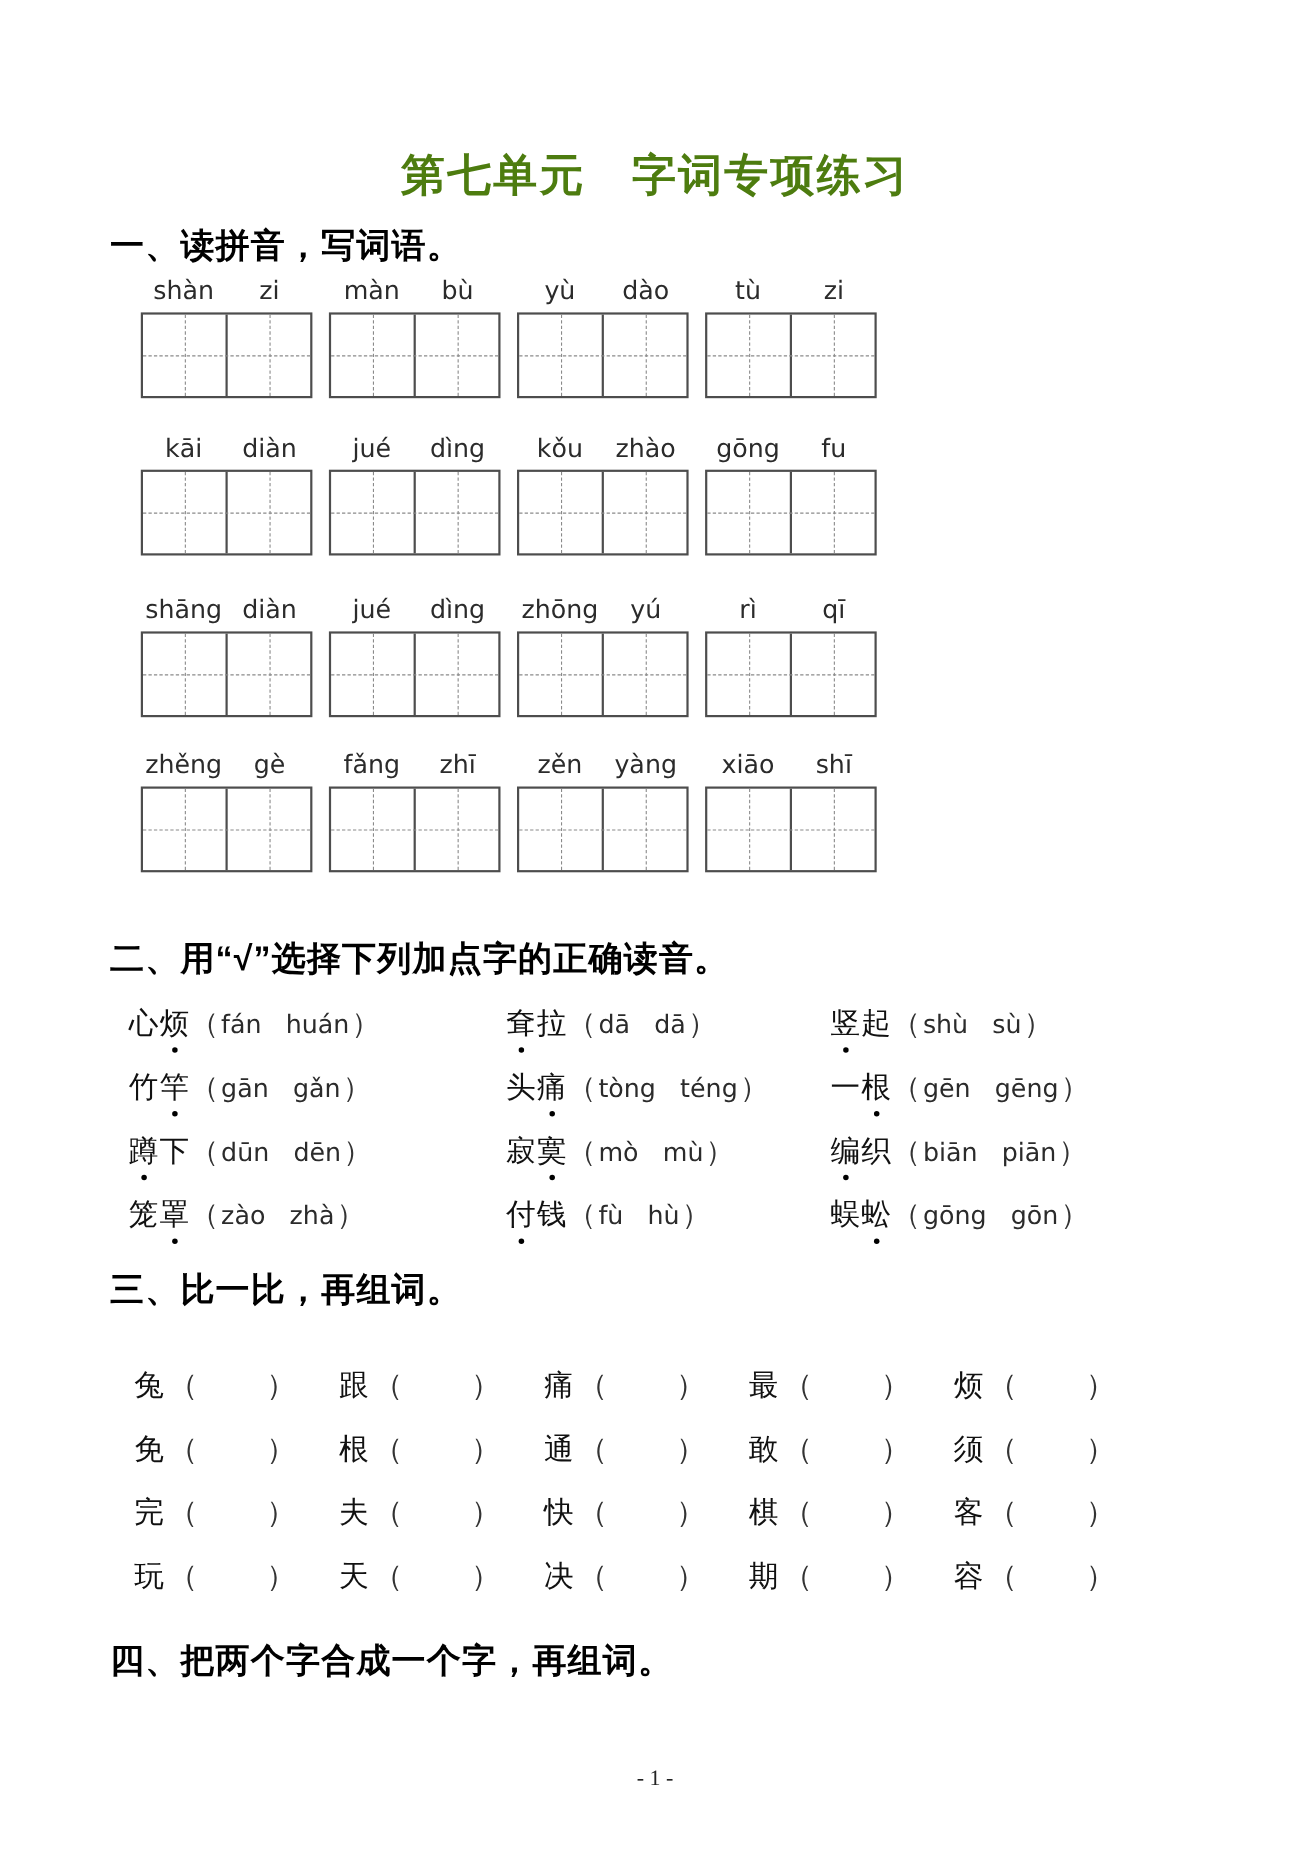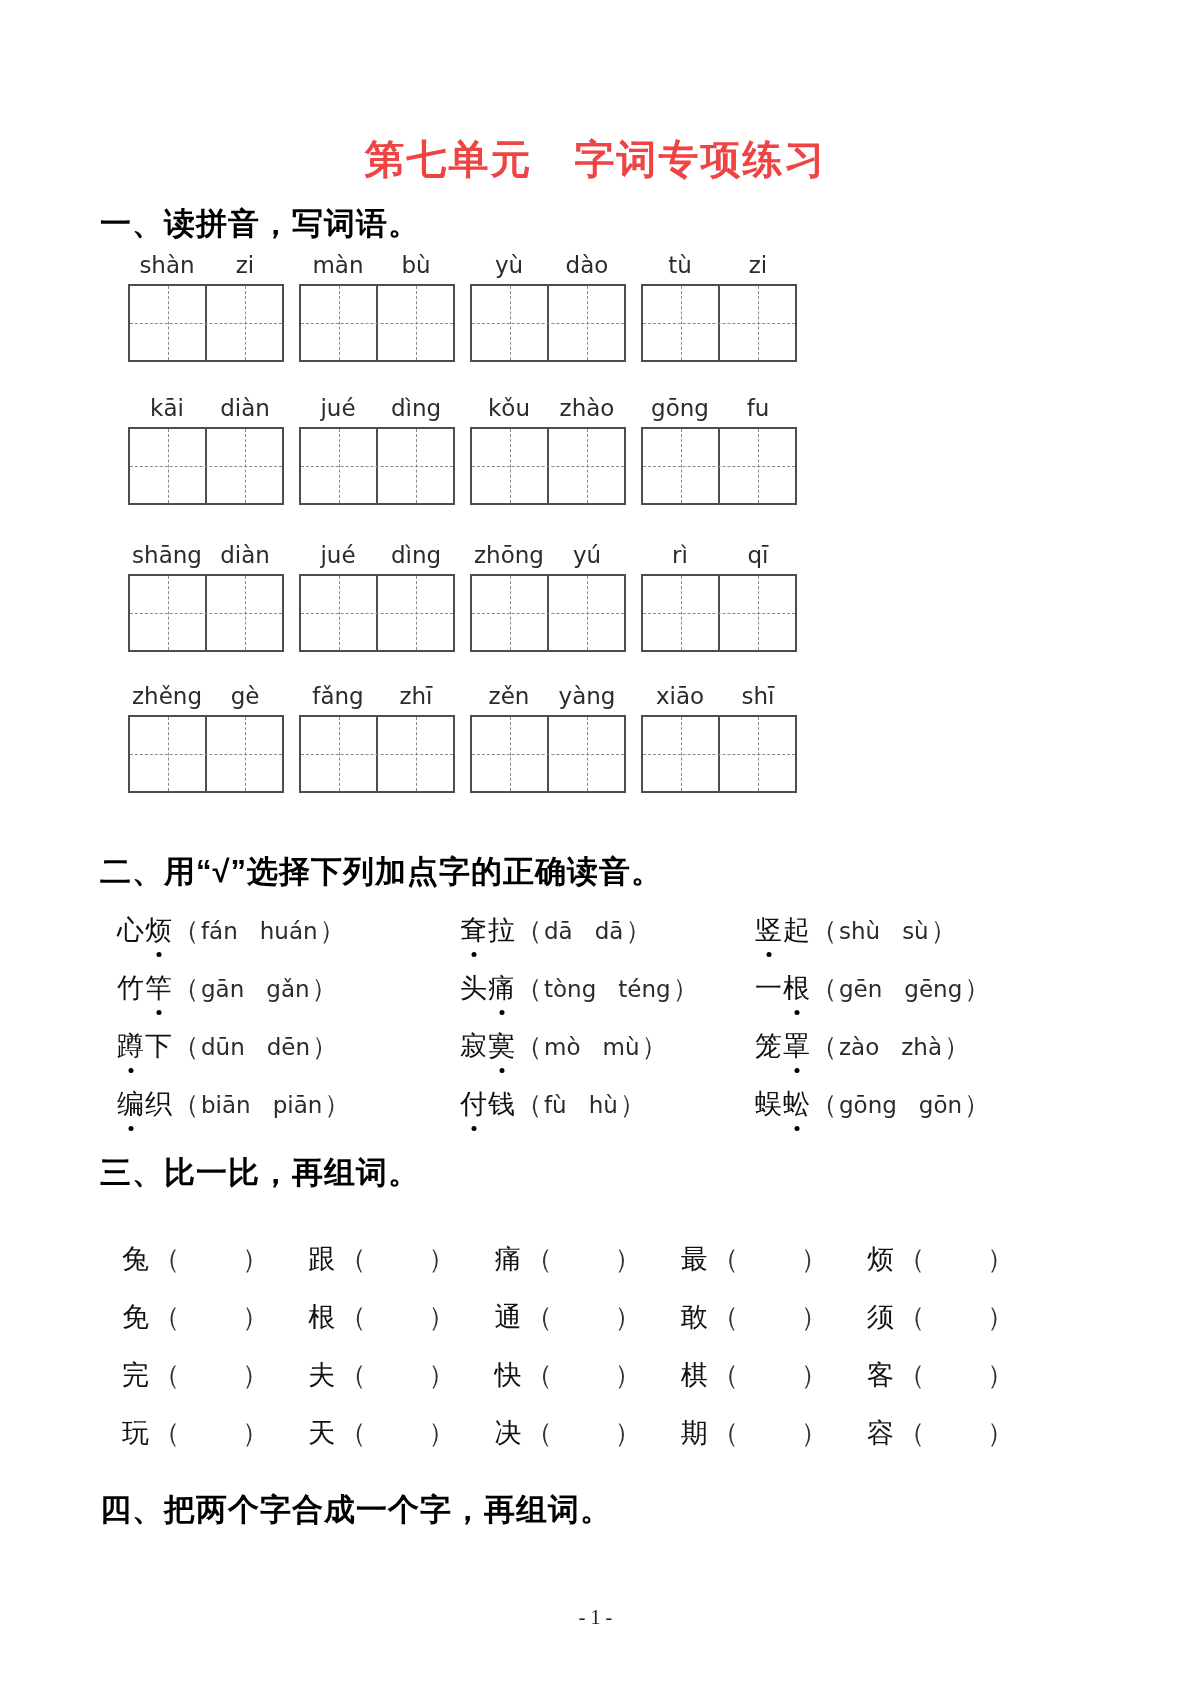--- a/index.html
+++ b/index.html
@@ -10,21 +10,21 @@
     background:#ffffff;
     font-family:"Liberation Serif","DejaVu Serif",serif;
     color:#111;
     overflow:hidden;
   }
   
   .doc-title{
     position:absolute;top:132px;left:0;width:100%;
     text-align:center;
     font-family:"Liberation Sans","DejaVu Sans",sans-serif;
-    font-weight:bold;font-size:40px;letter-spacing:2px;color:#ef4444;
+    font-weight:bold;font-size:40px;letter-spacing:2px;color:#4d7c0f;
   }
   .sec-heading{
     position:absolute;left:100px;
     font-family:"Liberation Sans","DejaVu Sans",sans-serif;
     font-weight:bold;font-size:31px;color:#000;letter-spacing:1px;
   }
   #h1{top:203px;}
   #h2{top:851px;}
   #h3{top:1152px;}
   #h4{top:1489px;}
@@ -379,30 +379,30 @@
       <span class="s2-word"><span></span><span class="dotchar">蹲</span><span>下</span></span>
         <span class="s2-py"><span class="paren-glyph">（</span><span class="p1">dūn</span><span class="p2">dēn</span><span class="paren-glyph">）</span></span>
     </div>
 
     <div class="s2-item">
       <span class="s2-word"><span>寂</span><span class="dotchar">寞</span><span></span></span>
         <span class="s2-py"><span class="paren-glyph">（</span><span class="p1">mò</span><span class="p2">mù</span><span class="paren-glyph">）</span></span>
     </div>
 
     <div class="s2-item">
+      <span class="s2-word"><span></span><span class="dotchar">编</span><span>织</span></span>
+        <span class="s2-py"><span class="paren-glyph">（</span><span class="p1">biān</span><span class="p2">piān</span><span class="paren-glyph">）</span></span>
+    </div>
+
+    <div class="s2-item">
       <span class="s2-word"><span>笼</span><span class="dotchar">罩</span><span></span></span>
         <span class="s2-py"><span class="paren-glyph">（</span><span class="p1">zào</span><span class="p2">zhà</span><span class="paren-glyph">）</span></span>
     </div>
 
     <div class="s2-item">
-      <span class="s2-word"><span></span><span class="dotchar">编</span><span>织</span></span>
-        <span class="s2-py"><span class="paren-glyph">（</span><span class="p1">biān</span><span class="p2">piān</span><span class="paren-glyph">）</span></span>
-    </div>
-
-    <div class="s2-item">
       <span class="s2-word"><span></span><span class="dotchar">付</span><span>钱</span></span>
         <span class="s2-py"><span class="paren-glyph">（</span><span class="p1">fù</span><span class="p2">hù</span><span class="paren-glyph">）</span></span>
     </div>
 
     <div class="s2-item">
       <span class="s2-word"><span>蜈</span><span class="dotchar">蚣</span><span></span></span>
         <span class="s2-py"><span class="paren-glyph">（</span><span class="p1">gōng</span><span class="p2">gōn</span><span class="paren-glyph">）</span></span>
     </div>
   </div>
 

